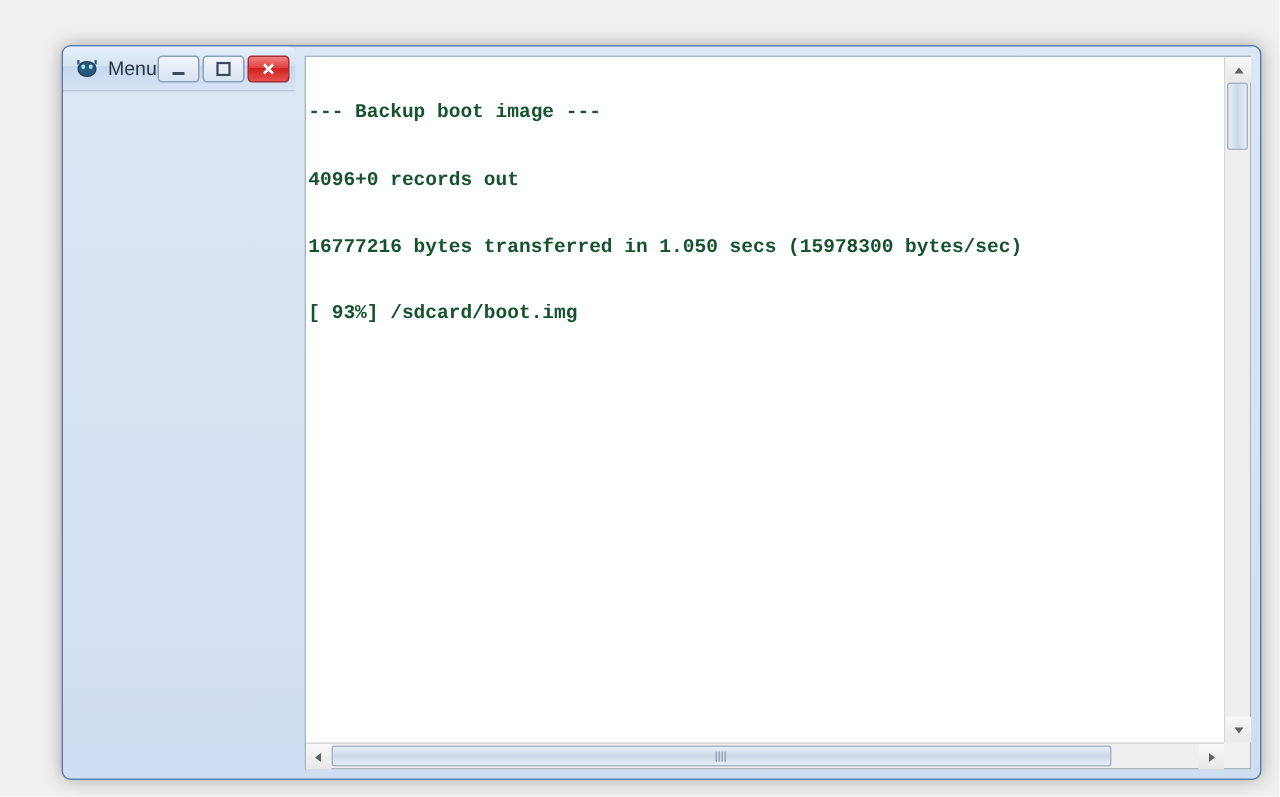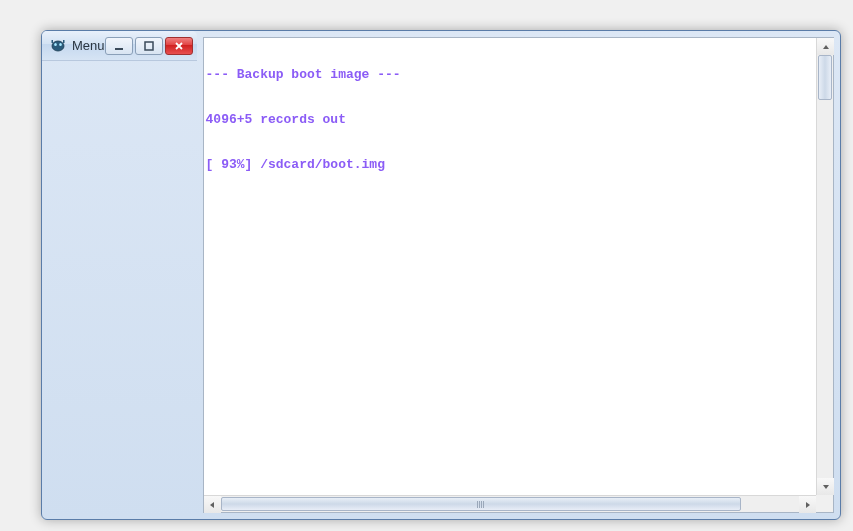--- a/index.html
+++ b/index.html
@@ -99,21 +99,21 @@
       display: flex;
       flex-direction: column;
     }
     
     .text-area {
       flex: 1;
       font-family: "Courier New", monospace;
       font-size: 13px;
       font-weight: bold;
       line-height: 1.15;
-      color: #8b5cf6;
+      color: #14532d;
       white-space: pre;
       overflow: hidden;
       padding: 0 2px;
       position: relative;
     }
     
     .line {
       font-family: "Courier New", monospace;
     }
     
@@ -242,21 +242,22 @@
         <svg viewBox="0 0 10 10">
             <path d="M2 2 L8 8 M8 2 L2 8" stroke="#fff" stroke-width="1.8"></path>
           </svg>
       </div>
     </div>
   </div>
 
   <div class="content-frame">
     <div class="text-area">
       <div class="line">--- Backup boot image ---</div>
-      <div class="line">4096+5 records out</div>
+      <div class="line">4096+0 records out</div>
+      <div class="line">16777216 bytes transferred in 1.050 secs (15978300 bytes/sec)</div>
       <div class="line">[ 93%] /sdcard/boot.img</div>
     </div>
 
     <div class="v-scrollbar">
       <div class="scroll-arrow">
         <svg viewBox="0 0 8 8">
             <path d="M4 2 L7 6 L1 6 Z" fill="#606060"></path>
           </svg>
       </div>
       <div class="v-track">

